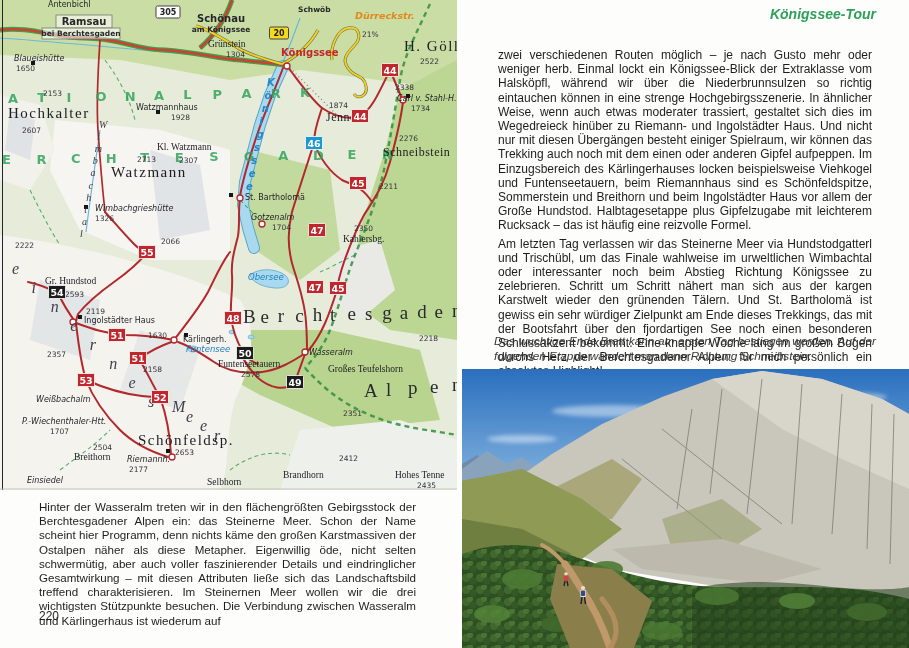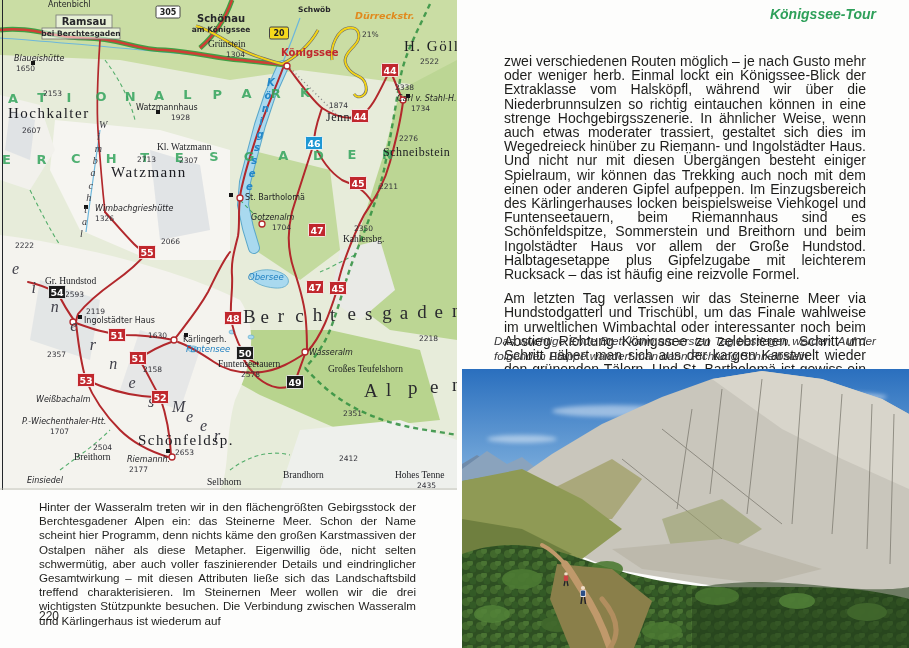--- a/index.html
+++ b/index.html
@@ -9,21 +9,21 @@
   
   .map-wrap{position:absolute;left:0;top:0;width:457px;height:490px;}
   .left-para{position:absolute;left:39px;top:500px;width:377px;margin:0;
              font-size:11.6px;line-height:14.2px;text-align:justify;color:#1d1d1b;}
   .page-number{position:absolute;left:39px;top:609px;font-size:12px;color:#1d1d1b;}
 
   
   .chapter-heading{position:absolute;left:494px;top:6px;width:382px;margin:0;
                    text-align:right;font-size:14px;font-weight:bold;font-style:italic;color:#2ea05a;}
   .body-col{position:absolute;left:494px;top:44px;width:382px;}
-  .body-col p{margin:10px;font-size:14px;line-height:14.2px;text-align:justify;color:#1d1d1b;}
+  .body-col p{margin:4px;font-size:12px;line-height:14.2px;text-align:justify;color:#1d1d1b;}
   .caption{position:absolute;left:494px;top:334px;width:382px;margin:0;
            font-size:11.8px;line-height:15px;font-style:italic;color:#38383a;text-align:justify;}
   .photo{position:absolute;left:462px;top:369px;width:447px;height:279px;overflow:hidden;}
 
   
   svg text{font-family:"DejaVu Sans",sans-serif;}
   .town{font-size:10px;font-weight:bold;fill:#26262a;}
   .town-sm{font-size:7.5px;font-weight:bold;fill:#26262a;}
   .town-red{font-size:10px;font-weight:bold;fill:#c0272d;}
   .road-org{font-size:9.5px;font-weight:bold;font-style:italic;fill:#e08a1e;}

